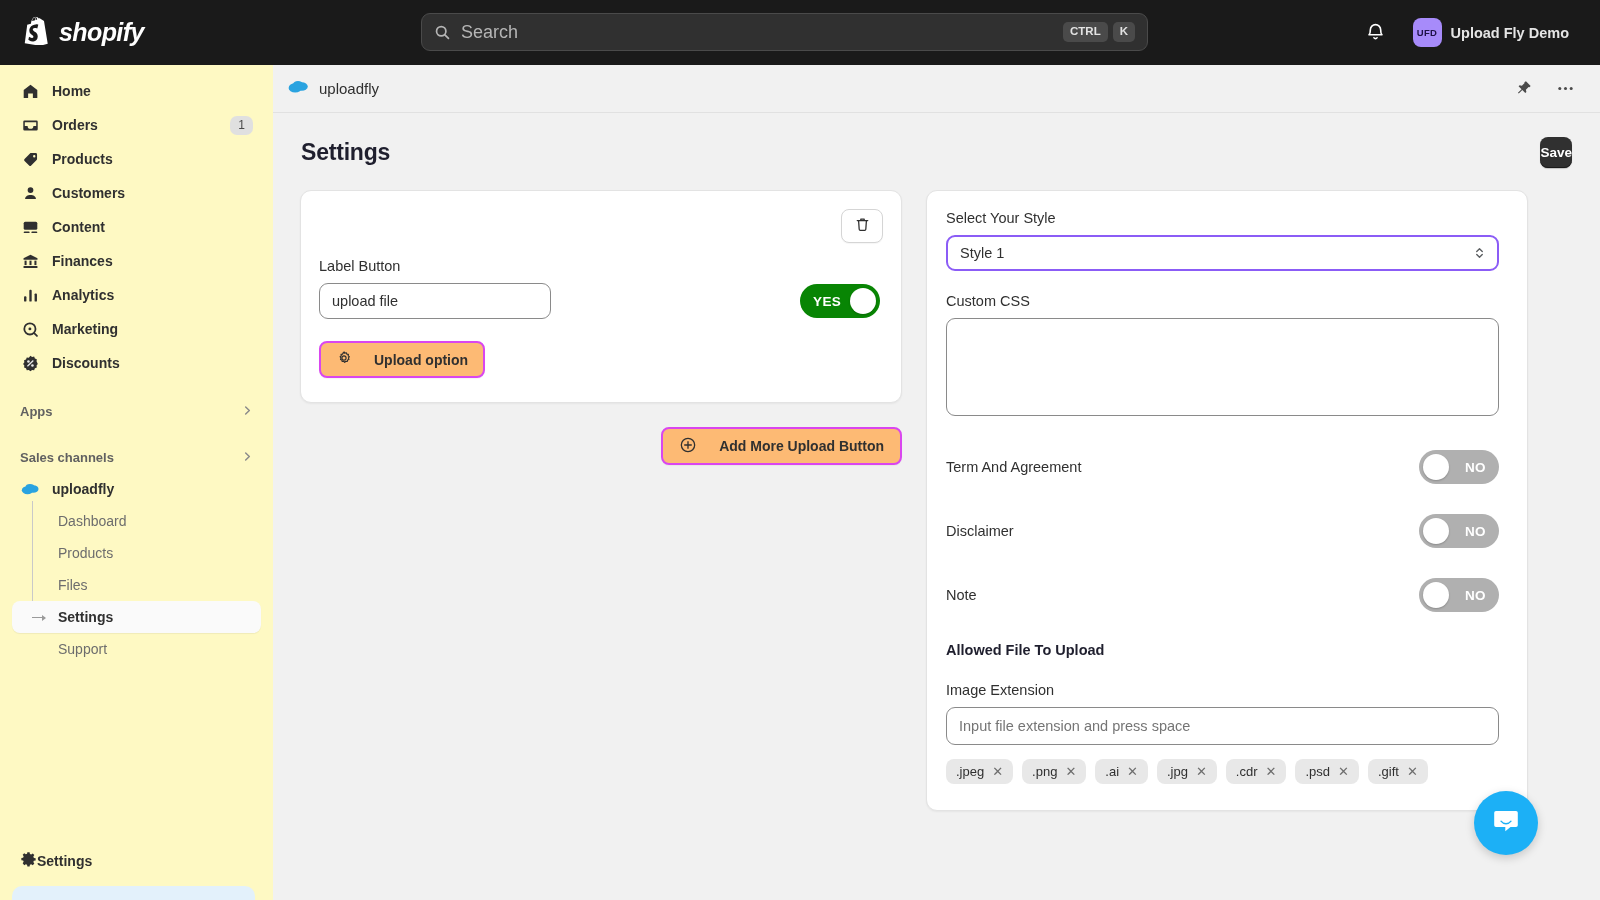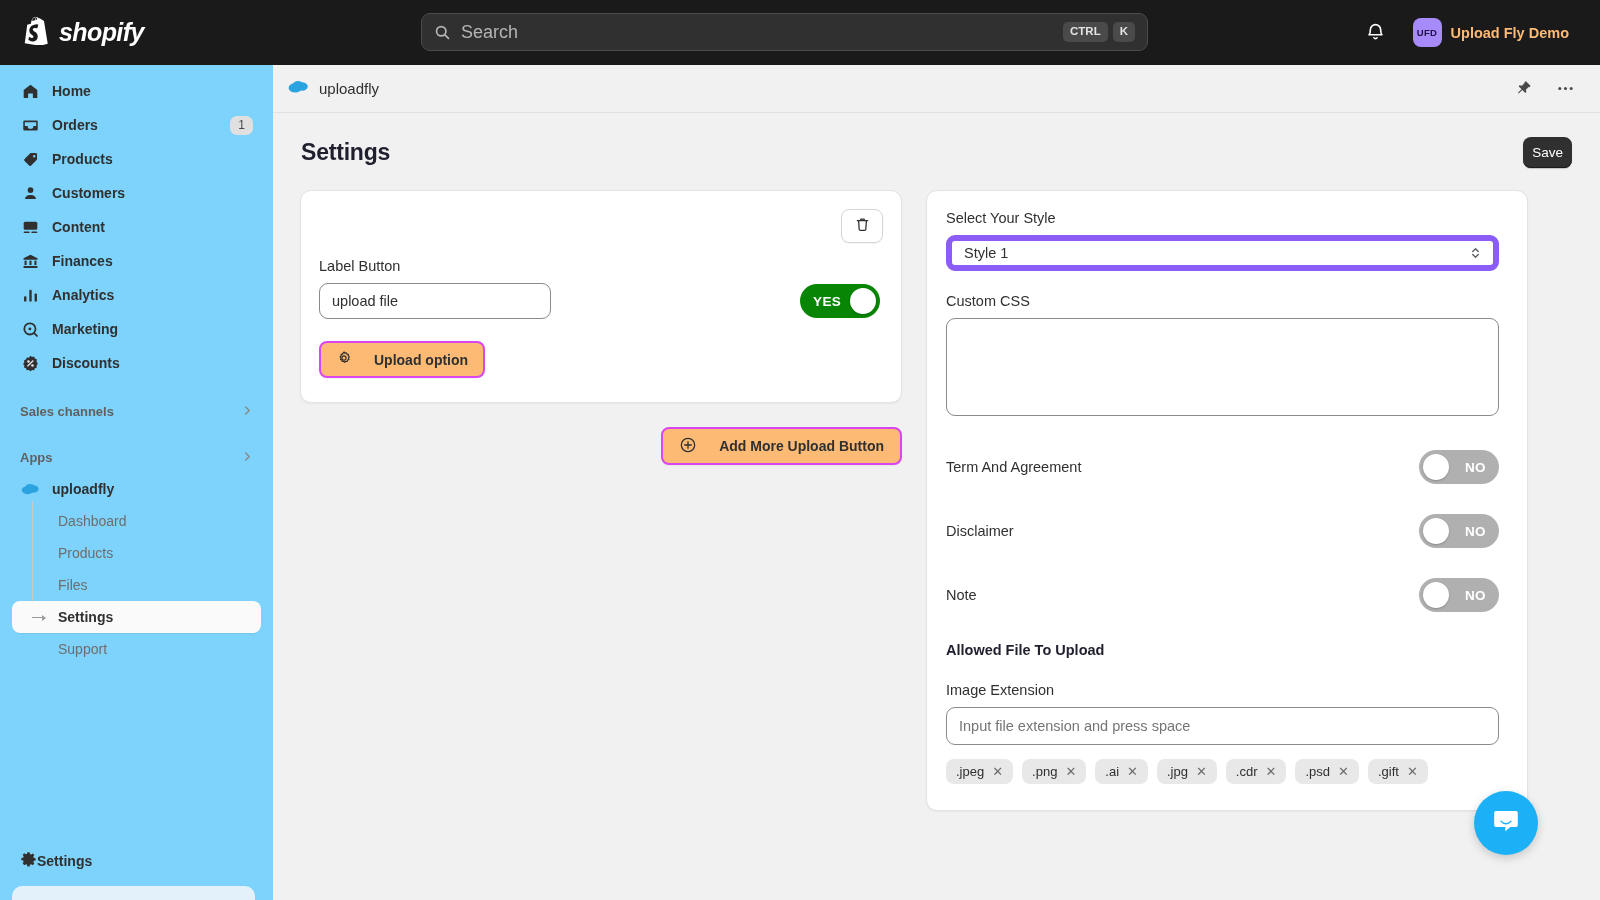--- a/index.html
+++ b/index.html
@@ -52,27 +52,27 @@
     display: flex; align-items: center; gap: 9px;
     padding: 5px 9px 5px 5px; border-radius: 8px; cursor: pointer;
   }
   .avatar {
     width: 29px; height: 29px; border-radius: 8px;
     background: #a78bfa; color: #1f1247;
     font-size: 9.5px; font-weight: 700;
     display: flex; align-items: center; justify-content: center;
     letter-spacing: 0.3px;
   }
-  .user-name { color: #fdba74; font-size: 14.5px; font-weight: 600; }
+  .user-name { color: #e5e5e5; font-size: 14.5px; font-weight: 600; }
 
   
   .sidebar {
     position: absolute; top: 65px; left: 0;
     width: 273px; height: 835px;
-    background: #7dd3fc;
+    background: #fef9c3;
     padding: 10px 12px 0 12px;
     display: flex; flex-direction: column;
   }
   .nav-item {
     display: flex; align-items: center;
     height: 32px; padding: 0 8px; margin-bottom: 2px;
     border-radius: 8px; cursor: pointer; position: relative;
   }
   .nav-item .ico { width: 20px; display: flex; justify-content: center; margin-right: 12px; }
   .nav-label { font-size: 14px; color: #303030; font-weight: 600; }
@@ -149,23 +149,23 @@
   .icon-btn { display: flex; cursor: pointer; padding: 3px; border-radius: 6px; }
 
   .content { flex: 1; overflow: hidden; padding: 24px 27px 0 27px; }
   .page-head {
     display: flex; align-items: center; justify-content: space-between;
     margin-bottom: 22px; padding: 0 1px;
   }
   .page-title { font-size: 23px; font-weight: 700; color: #1f1f2e; letter-spacing: -0.2px; }
   .save-btn {
     background: #303030; color: #fff;
-    font-size: 13.5px; font-weight: 400;
+    font-size: 13.5px; font-weight: 700;
     border: none; border-radius: 8px;
-    padding: 8px 9px; cursor: pointer;
+    padding: 8px 0; cursor: pointer;
     box-shadow: 0 -1px 0 0 #1a1a1a inset, 0 1px 1px rgba(0,0,0,.2);
     font-family: "Liberation Sans", sans-serif;
   }
 
   .columns { display: flex; gap: 24px; align-items: flex-start; }
   .col-left { width: 602px; }
   .col-right { width: 602px; }
 
   .card {
     background: #fff; border-radius: 11px;
@@ -217,21 +217,21 @@
   }
   .upload-opt { margin-top: 22px; }
   .add-more-wrap { display: flex; justify-content: flex-end; margin-top: 24px; }
   .add-more { height: 38px; padding: 0 16px; font-weight: 650; }
 
   
   .style-card { padding: 19px 28px 26px 19px; }
   .lbl { font-size: 14.5px; color: #303030; margin-bottom: 9px; }
   .select-box {
     position: relative; height: 36px;
-    border: 6px solid #8b5cf6; border-radius: 9px;
+    border: 2px solid #8b5cf6; border-radius: 9px;
     background: #fff; display: flex; align-items: center;
     padding: 0 12px; font-size: 14.5px; color: #303030; cursor: pointer;
   }
   .select-chev {
     position: absolute; right: 12px; top: 50%; transform: translateY(-50%);
     display: flex; flex-direction: column; gap: 2px; color: #5c5f62;
   }
   .textarea-box {
     height: 98px; border: 1px solid #8a8a8a; border-radius: 9px;
     background: #fff; width: 100%; resize: none; outline: none;
@@ -399,30 +399,30 @@
           <path d="M10 1.4l2.1 1.6 2.6-.35 1 2.45 2.45 1-.35 2.6L19.4 12l-1.6 2.1.35 2.6-2.45 1-1 2.45-2.6-.35L10 21.4 7.9 19.8l-2.6.35-1-2.45L1.85 16.7l.35-2.6L.6 12l1.6-2.1L1.85 7.3l2.45-1 1-2.45L7.9 4.2 10 1.4z" transform="scale(.92) translate(.8 -.6)"></path>
           <circle cx="7.6" cy="7.6" r="1.5" fill="#ebebeb"></circle>
           <circle cx="12.3" cy="12.3" r="1.5" fill="#ebebeb"></circle>
           <path d="M13.3 6.4L6.4 13.3" stroke="#ebebeb" stroke-width="1.5"></path>
         </svg>
     </span>
     <span class="nav-label">Discounts</span>
   </div>
 
   <div class="section-head">
-    <span class="section-title">Sales channels</span>
+    <span class="section-title">Apps</span>
     <span class="chev-right">
       <svg width="11" height="11" viewBox="0 0 12 12" fill="none" stroke="#8a8a8a" stroke-width="1.6">
           <path d="M4 2.2L8 6l-4 3.8" stroke-linecap="round" stroke-linejoin="round"></path>
         </svg>
     </span>
   </div>
 
   <div class="section-head">
-    <span class="section-title">Apps</span>
+    <span class="section-title">Sales channels</span>
     <span class="chev-right">
       <svg width="11" height="11" viewBox="0 0 12 12" fill="none" stroke="#8a8a8a" stroke-width="1.6">
           <path d="M4 2.2L8 6l-4 3.8" stroke-linecap="round" stroke-linejoin="round"></path>
         </svg>
     </span>
   </div>
 
   <div class="app-row">
     <span class="app-ico">
       <svg width="18" height="14" viewBox="0 0 22 16" fill="#2aa3e0">

